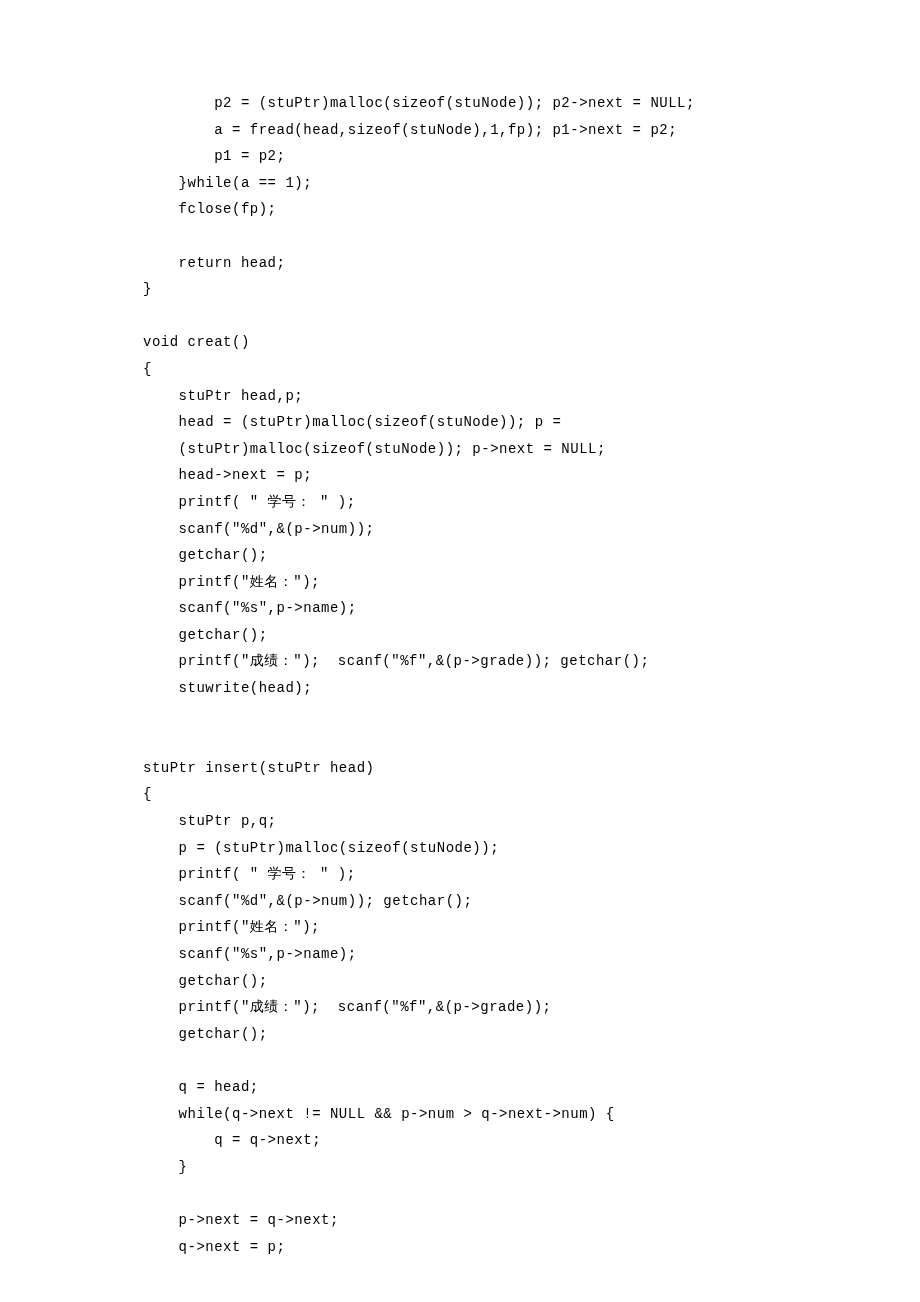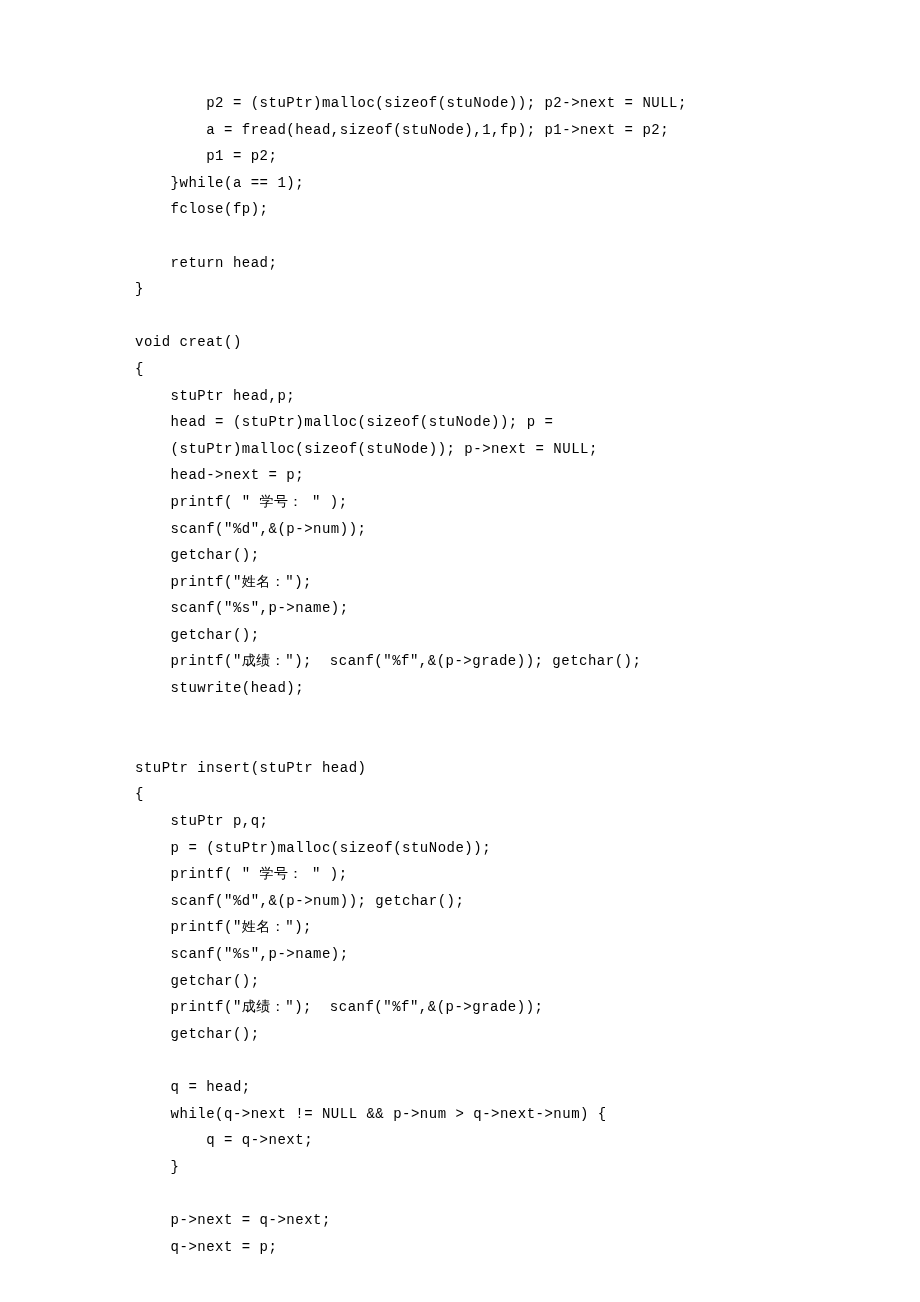--- a/index.html
+++ b/index.html
@@ -14,20 +14,21 @@
       font-family: "SimSun", "Courier New", monospace;
       font-size: 14px;
       line-height: 1.9;
       color: #000000;
       padding: 90px 135px 90px 135px;
       letter-spacing: 0.5px;
     }
     .code-container {
       white-space: pre;
       font-family: "SimSun", "Courier New", monospace;
+      margin-left: 8px;
     }
   </style>
 </head>
 <body>
 
 <div class="code-container"><span>        p2 = (stuPtr)malloc(sizeof(stuNode)); p2-&gt;next = NULL;</span>
 <span>        a = fread(head,sizeof(stuNode),1,fp); p1-&gt;next = p2;</span>
 <span>        p1 = p2;</span>
 <span>    }while(a == 1);</span>
 <span>    fclose(fp);</span>

